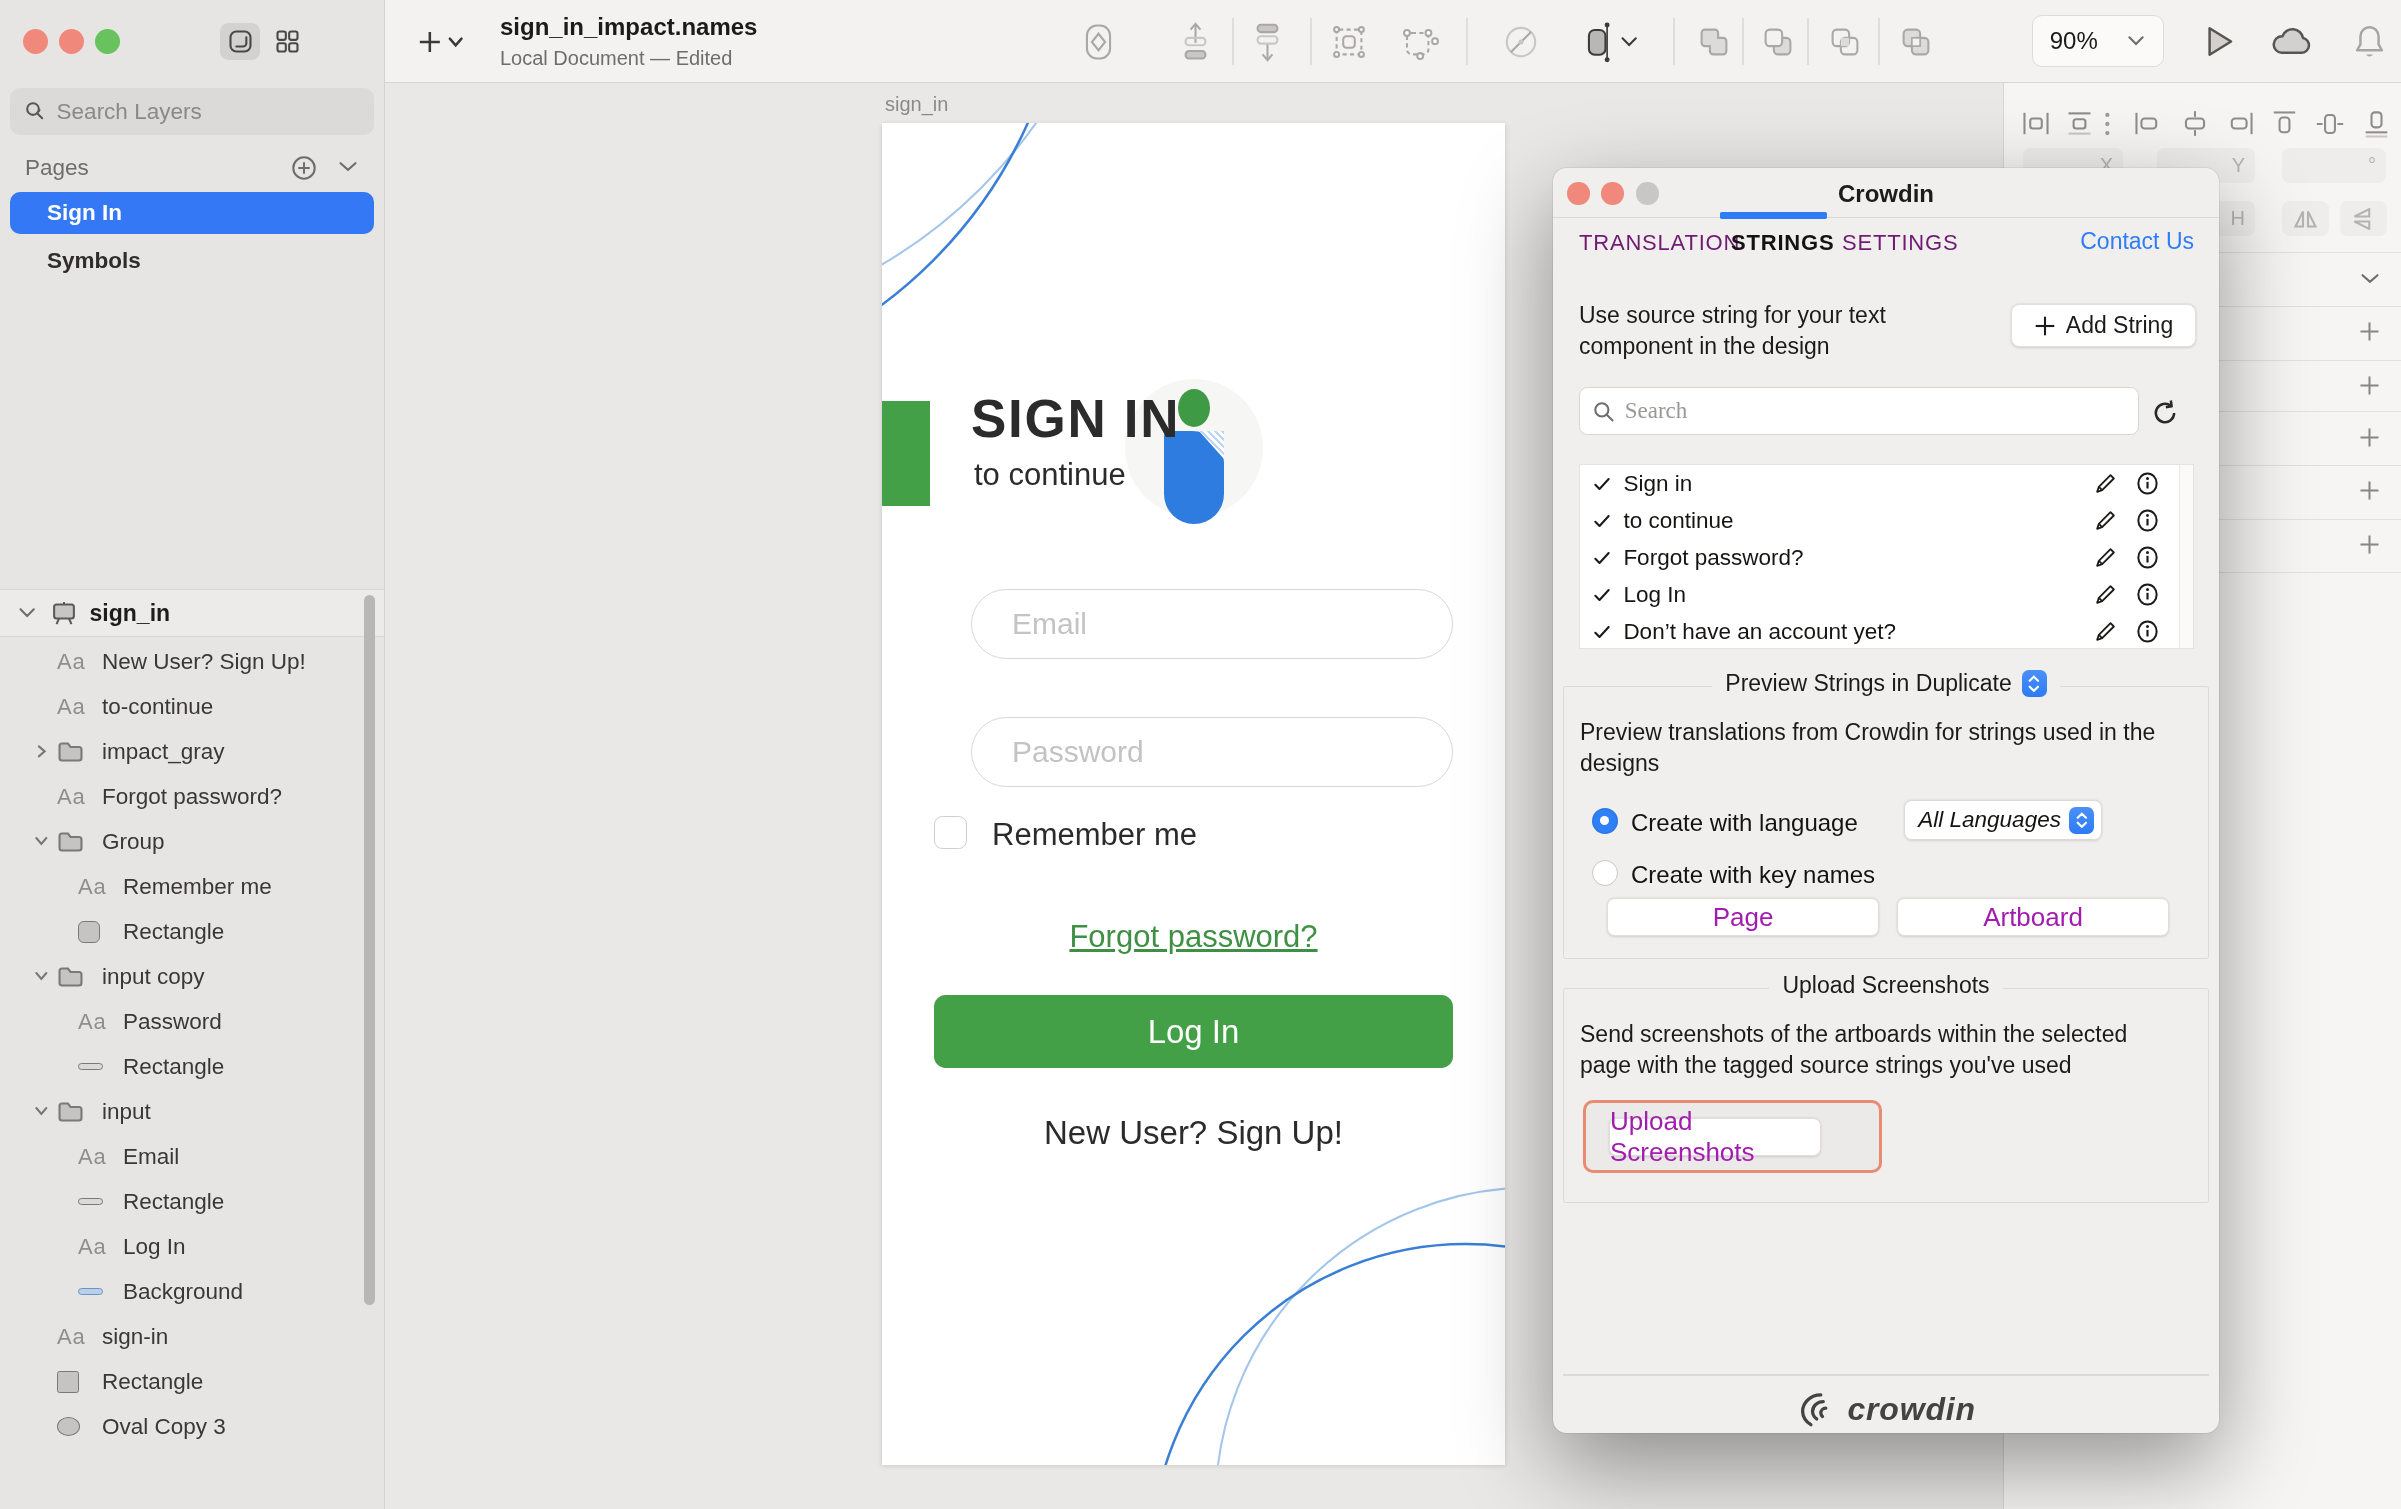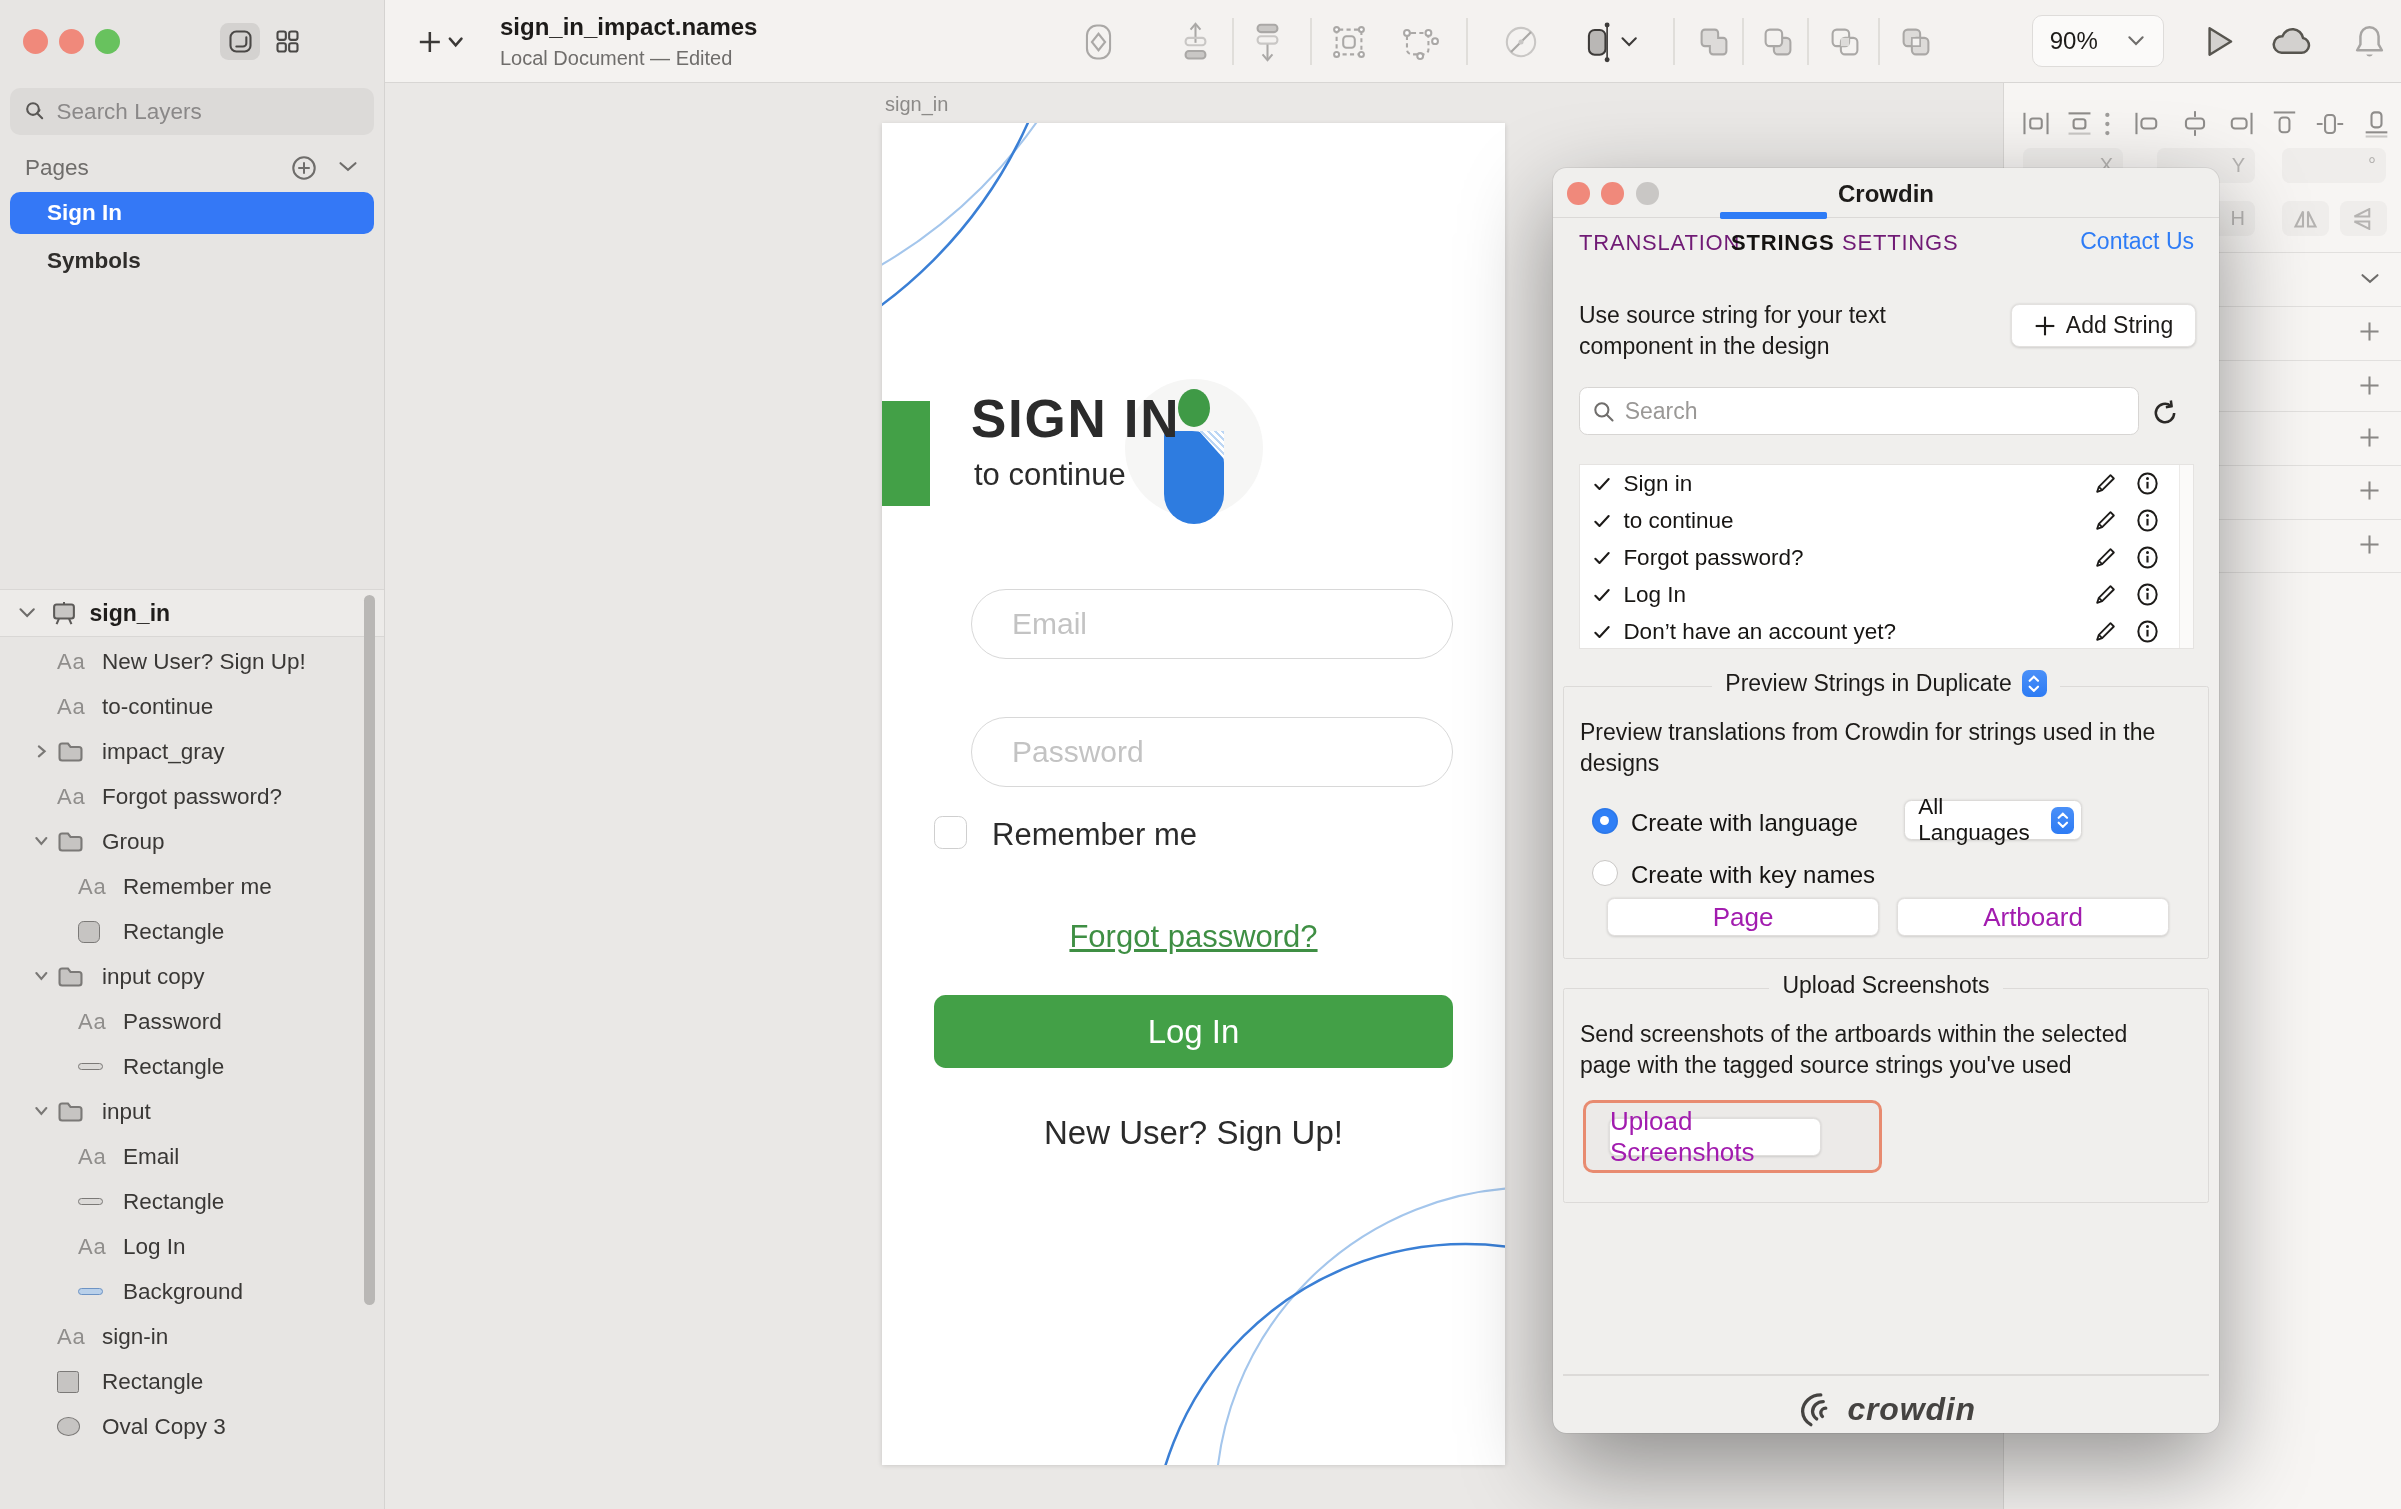--- a/index.html
+++ b/index.html
@@ -83,40 +83,40 @@
   .cw-titlebar { position:absolute; left:0; top:0; width:100%; height:50px; border-bottom:1.7px solid #dbd9d7; }
   .cw-title { position:absolute; left:0; top:11.7px; width:100%; text-align:center; font-size:24px; font-weight:600; color:#1d1b19; }
   .cw-light { position:absolute; top:14px; width:22.5px; height:22.5px; border-radius:50%; }
   .cw-tabind { position:absolute; left:167px; top:44px; width:107px; height:6.7px; background:#2e7cf6; border-radius:1.7px; }
   .cw-tab { position:absolute; top:62px; font-size:22px; letter-spacing:0.8px; color:#701a75; cursor:pointer; }
   .cw-tab.active { color:#151311; font-weight:700; }
   .cw-contact { position:absolute; right:25px; top:60px; font-size:23px; color:#2e7cf6; cursor:pointer; }
   .cw-intro { position:absolute; left:26px; top:132px; width:350px; font-size:23px; line-height:1.35; color:#1d1b19; }
   .cw-addstr { position:absolute; left:458px; top:136px; width:185px; height:43px; background:#fff; border:0.8px solid #e3e1df; border-radius:8.3px; box-shadow:0 0.8px 2.5px rgba(0,0,0,.15); display:flex; align-items:center; justify-content:center; gap:10px; font-size:23px; color:#1d1b19; cursor:pointer; }
   .cw-search { position:absolute; left:26px; top:219px; width:560px; height:48px; background:#fff; border:1.7px solid #d7d5d3; border-radius:8.3px; display:flex; align-items:center; padding:0 11.7px; gap:10px; }
-  .cw-search input { border:none; outline:none; flex:1; font-family:Liberation Sans, sans-serif; font-size:23px; color:#333; background:transparent; }
+  .cw-search input { border:none; outline:none; flex:1; font-family:Liberation Serif, serif; font-size:23px; color:#333; background:transparent; }
   .cw-search input::placeholder { color:#9a9896; }
   .cw-refresh { position:absolute; left:594px; top:227px; width:35px; height:35px; display:flex; align-items:center; justify-content:center; cursor:pointer; }
   .cw-strings { position:absolute; left:26px; top:296px; width:615px; height:185px; background:#fff; border:0.8px solid #e5e3e1; }
   .string-row { position:relative; height:37px; display:flex; align-items:center; padding-left:11.7px; }
   .string-row .lbl { font-size:22.5px; color:#171513; margin-left:11.7px; }
   .string-row .acts { position:absolute; right:33px; display:flex; gap:16.7px; align-items:center; }
   .cw-str-scroll { position:absolute; right:0; top:0; width:14px; height:100%; background:#fbfaf9; border-left:0.8px solid #eceae8; }
   .groupbox { position:absolute; left:10px; width:646px; border:1.7px solid #dcdad8; border-radius:2.5px; }
   .gb-label { position:absolute; top:-16.7px; left:0; width:100%; display:flex; justify-content:center; }
   .gb-chip { background:#f0efed; padding:0 13.3px; display:flex; align-items:center; gap:10px; font-size:23px; color:#1d1b19; }
   .gb-prev { top:518px; height:273px; }
   .gb-upload { top:820px; height:215px; }
   .gb-desc { position:absolute; left:16px; top:30px; width:584px; font-size:23px; line-height:1.35; color:#1d1b19; }
   .radio { position:absolute; left:27.5px; width:26px; height:26px; border-radius:50%; }
   .radio.on { background:#2f7ff6; box-shadow:inset 0 0 0 1.7px rgba(0,0,0,.05); }
   .radio.on:after { content:""; position:absolute; left:8.3px; top:8.3px; width:9.2px; height:9.2px; border-radius:50%; background:#fff; }
   .radio.off { background:#fff; border:1.7px solid #c9c7c5; }
   .radio-lbl { position:absolute; left:67px; font-size:24px; font-weight:500; color:#151311; }
-  .cw-dropdown { position:absolute; left:340px; top:113px; width:178px; height:40px; background:#fff; border:0.8px solid #dcdad8; border-radius:7.5px; box-shadow:0 0.8px 2.5px rgba(0,0,0,.12); display:flex; align-items:center; justify-content:space-between; padding:0 6.7px 0 13.3px; cursor:pointer; }
+  .cw-dropdown { position:absolute; left:340px; top:113px; width:198px; height:40px; background:#fff; border:0.8px solid #dcdad8; border-radius:7.5px; box-shadow:0 0.8px 2.5px rgba(0,0,0,.12); display:flex; align-items:center; justify-content:space-between; padding:0 6.7px 0 13.3px; cursor:pointer;font-style:italic; }
   .cw-dropdown .dv { font-size:22.5px; color:#151311; }
   .stepper { width:25px; height:27px; border-radius:6.7px; background:linear-gradient(#4a90f8,#2d7bf4); display:flex; flex-direction:column; align-items:center; justify-content:center; gap:1.7px; }
   .wbtn { position:absolute; height:38px; background:#fff; border:0.8px solid #e0dedc; border-radius:7.5px; box-shadow:0 0.8px 2.5px rgba(0,0,0,.14); display:flex; align-items:center; justify-content:center; font-size:26px; color:#a21caf; cursor:pointer; }
   .hl-box { position:absolute; left:19px; top:111px; width:299px; height:73px; background:#eceae8; border:3.3px solid #e88b70; border-radius:10px; }
   .hl-box .wbtn { left:23px; top:15px; width:212px; }
   .cw-footer-div { position:absolute; left:10px; top:1206px; width:646px; height:1.7px; background:#dcdad8; }
   .cw-brand { position:absolute; left:0; top:1222px; width:100%; display:flex; align-items:center; justify-content:center; gap:8.3px; }
   .cw-brand .bw { font-size:32px; font-weight:700; font-style:italic; letter-spacing:0.8px; color:#454341; }
 
   svg { display:block; }

